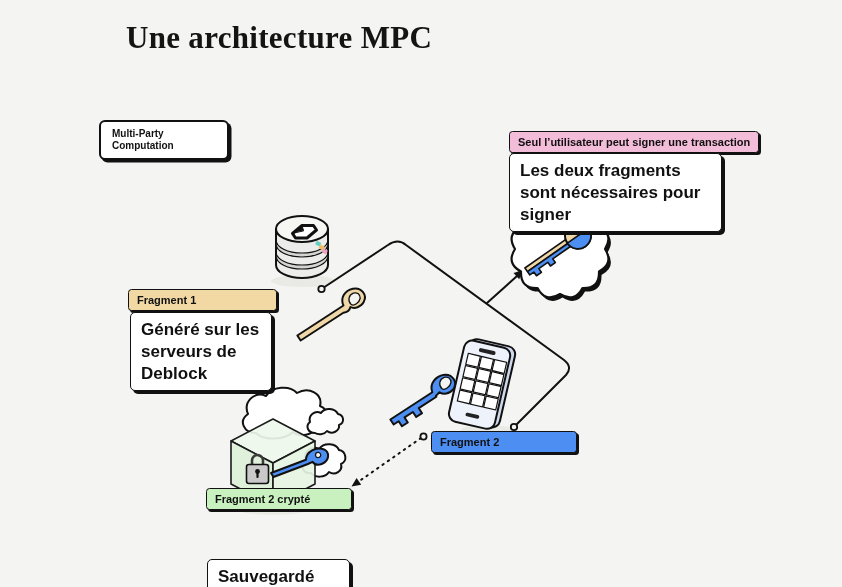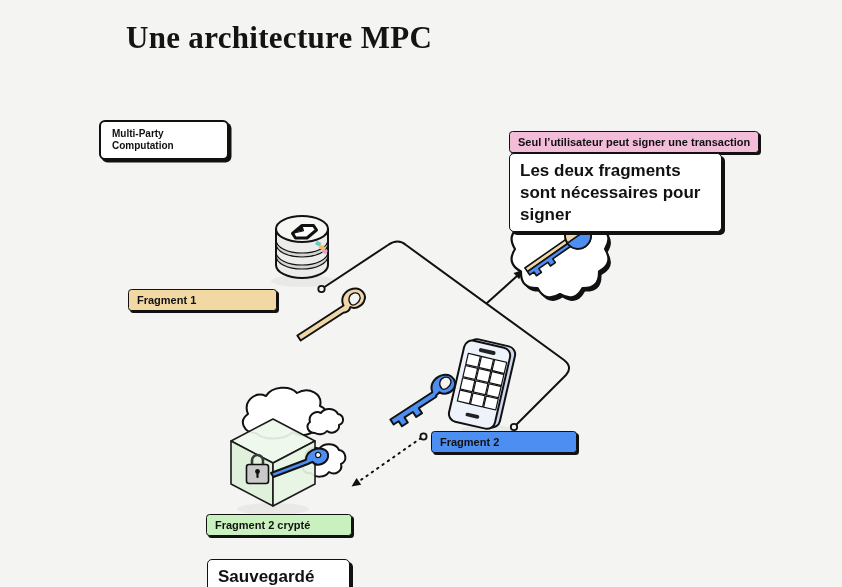--- a/index.html
+++ b/index.html
@@ -146,19 +146,20 @@
       <circle cx="50" cy="-7" r="2.6" fill="#f4f4f2" stroke="#111" stroke-width="1.2"></circle>
     </g>
   </svg>
 
   <div class="mpc">Multi-Party Computation</div>
 
   <div class="tag tag-pink" style="left:509px;top:131px;">Seul l’utilisateur peut signer une transaction</div>
   <div class="note" style="left:509px;top:153px;width:213px;">Les deux fragments sont nécessaires pour signer</div>
 
   <div class="tag tag-tan" style="left:128px;top:289px;width:149px;">Fragment 1</div>
+  <div class="note" style="left:130px;top:312px;width:142px;">Généré sur les serveurs de Deblock</div>
 
   <div class="tag tag-blue" style="left:431px;top:431px;width:146px;">Fragment 2</div>
 
-  <div class="tag tag-green" style="left:206px;top:514px;width:146px;">Fragment 2 crypté</div>
+  <div class="tag tag-green" style="left:206px;top:488px;width:146px;">Fragment 2 crypté</div>
   <div class="note" style="left:207px;top:537px;width:143px;margin-top:22px;">Sauvegardé</div>
 
 </div>
 
 </body></html>

